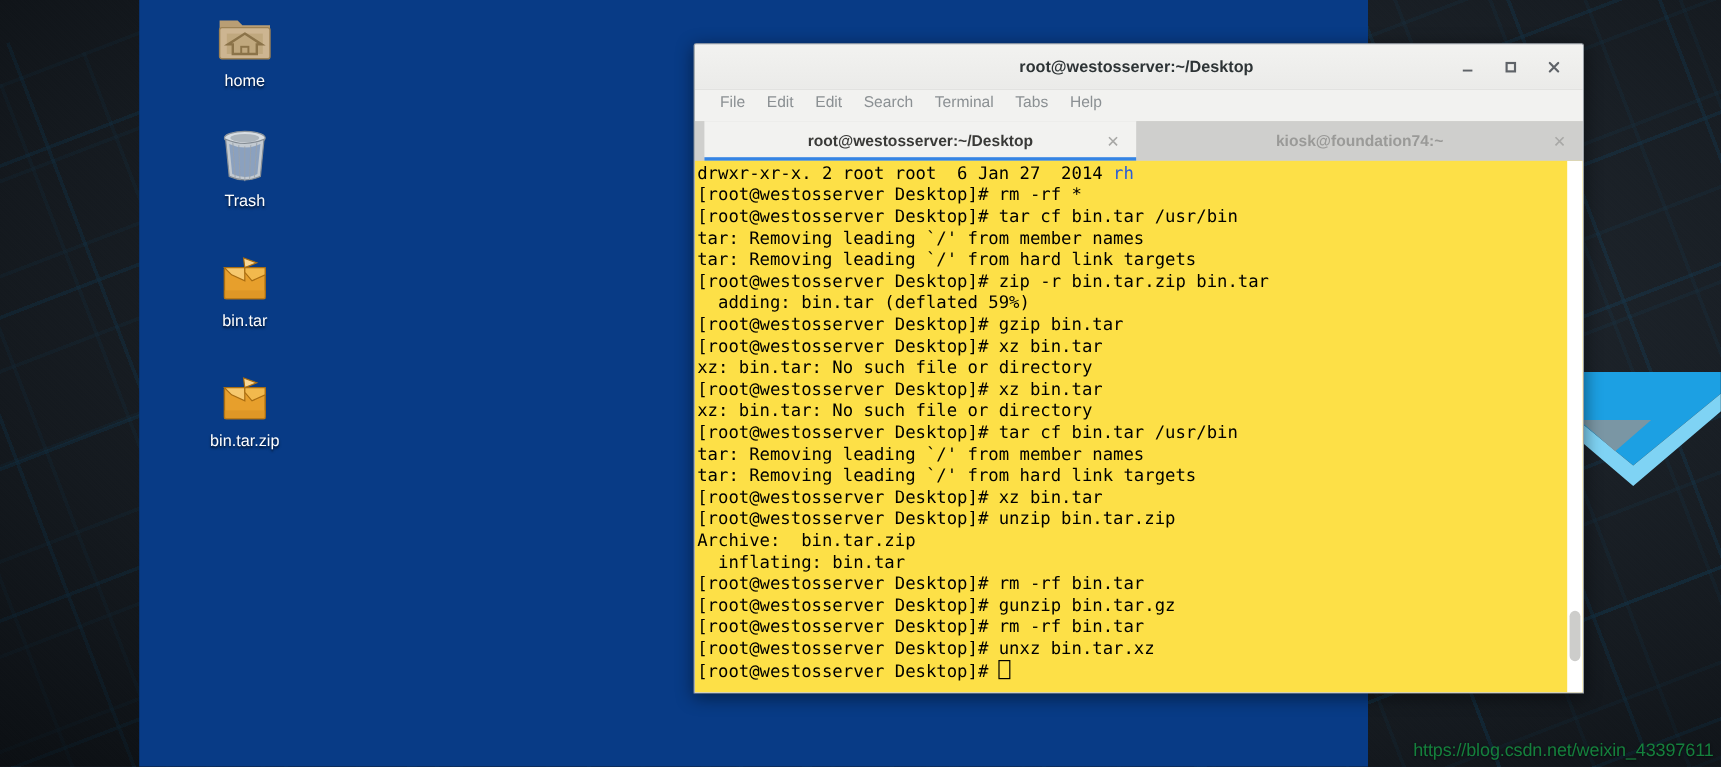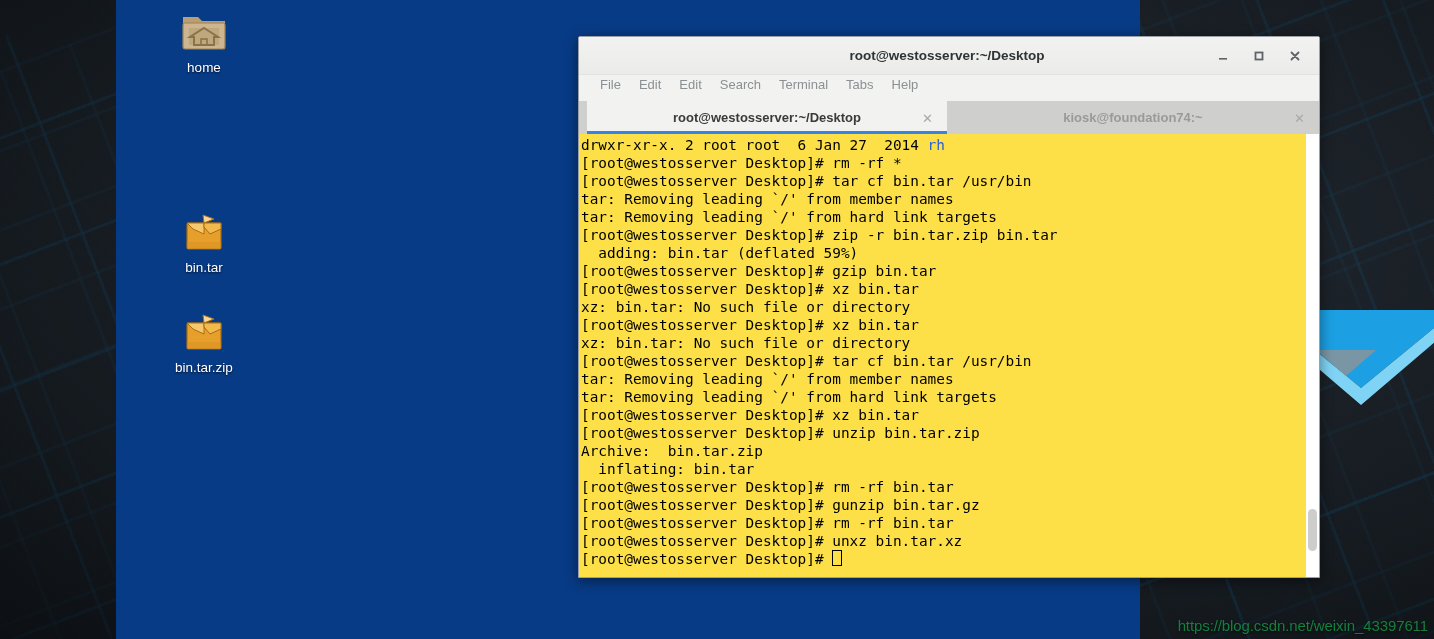--- a/index.html
+++ b/index.html
@@ -296,20 +296,38 @@
         <rect x="3" y="14" width="42" height="26" rx="2" fill="#cdb591"></rect>
         <rect x="3" y="14" width="42" height="26" rx="2" fill="none" stroke="#9d8255" stroke-width="1.2"></rect>
         <rect x="9" y="19" width="30" height="17" fill="#c0a87e"></rect>
         <path d="M24 19 L38 28 L34 28 L34 36 L14 36 L14 28 L10 28 Z" fill="none" stroke="#8b7349" stroke-width="2"></path>
         <rect x="21" y="30" width="6" height="6" fill="none" stroke="#8b7349" stroke-width="1.6"></rect>
       </svg>
     </div>
     <div class="icon-label">home</div>
   </div>
 
+  <div class="icon-cell" style="left:144px; top:103px;">
+    <div class="icon-art">
+      <svg width="44" height="46" viewBox="0 0 44 46">
+        <ellipse cx="22" cy="8" rx="17" ry="5.5" fill="#d8dde2" stroke="#8c949c" stroke-width="1"></ellipse>
+        <ellipse cx="22" cy="8" rx="12" ry="3.4" fill="#aeb6bd"></ellipse>
+        <path d="M6 9 L9 40 Q22 46 35 40 L38 9 Q22 16 6 9 Z" fill="#c3cad1" stroke="#848c94" stroke-width="1"></path>
+        <path d="M9 13 L11.5 38 Q22 43 32.5 38 L35 13 Q22 19 9 13 Z" fill="#5c7fb0" opacity="0.55"></path>
+        <g stroke="#9aa2aa" stroke-width="0.8" opacity="0.9">
+          <line x1="12" y1="12" x2="14" y2="41"></line>
+          <line x1="17" y1="14" x2="18" y2="43"></line>
+          <line x1="22" y1="15" x2="22" y2="44"></line>
+          <line x1="27" y1="14" x2="26" y2="43"></line>
+          <line x1="32" y1="12" x2="30" y2="41"></line>
+        </g>
+      </svg>
+    </div>
+    <div class="icon-label">Trash</div>
+  </div>
 
   <div class="icon-cell" style="left:144px; top:203px;">
     <div class="icon-art">
       <svg width="42" height="44" viewBox="0 0 42 44">
         <rect x="4" y="14" width="34" height="26" rx="1.5" fill="#e79f2c"></rect>
         <rect x="4" y="14" width="34" height="26" rx="1.5" fill="none" stroke="#a96d12" stroke-width="1.2"></rect>
         <path d="M4 14 L21 14 L21 25 L10 20 Z" fill="#f6c86e" stroke="#a96d12" stroke-width="1"></path>
         <path d="M21 14 L38 14 L38 20 L27 25 L21 18 Z" fill="#f2b94d" stroke="#a96d12" stroke-width="1"></path>
         <path d="M20 6 L31 10 L21 14 Z" fill="#f8d693" stroke="#a96d12" stroke-width="1"></path>
         <rect x="4" y="33" width="34" height="7" fill="#d8901f" opacity="0.5"></rect>

